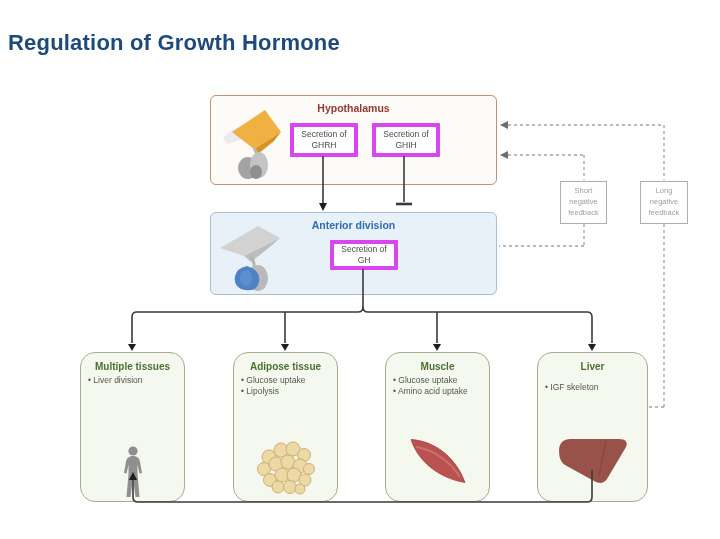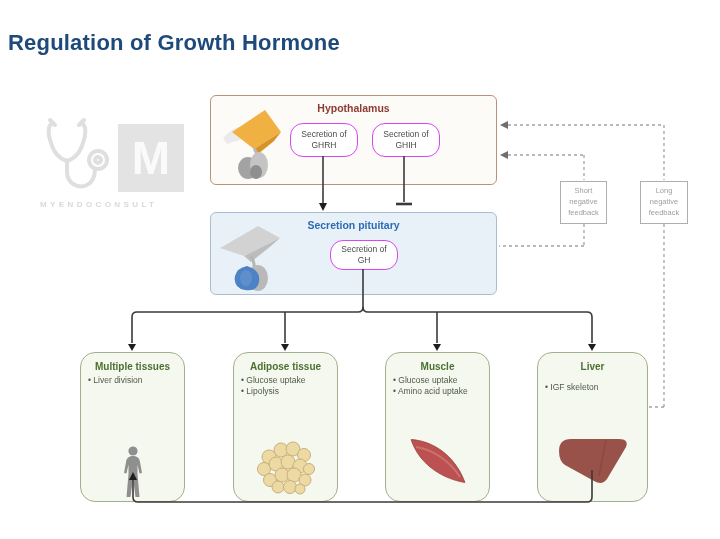--- a/index.html
+++ b/index.html
@@ -21,22 +21,22 @@
   .panel-title{text-align:center;font-weight:bold;font-size:10.5px;padding-top:6px;}
 
   .hypo-panel{left:210px;top:95px;width:287px;height:90px;background:#fdfbf7;
     border:1px solid var(--hypothalamus-border,#bb9277);}
   .hypo-panel .panel-title{color:var(--hypothalamus-title,#8d3b32);}
 
   .pit-panel{left:210px;top:212px;width:287px;height:83px;background:var(--pituitary-bg,#e9f1f8);
     border:1px solid var(--pituitary-border,#aabdd3);}
   .pit-panel .panel-title{color:var(--pituitary-title,#2d6cb5);}
 
-  .mini-box{position:absolute;box-sizing:border-box;background:#ffffff;border:1px solid #d946ef;
-    border-radius:13px;display:flex;align-items:center;justify-content:center;text-align:center;
+  .mini-box{position:absolute;box-sizing:border-box;background:#ffffff;border:4px solid #d946ef;
+    border-radius:1px;display:flex;align-items:center;justify-content:center;text-align:center;
     font-size:8.5px;line-height:1.35;color:#4a4a4a;}
   .preline{white-space:pre-line;}
 
   .panel-icon{position:absolute;}
 
   
   .feedback-box{position:absolute;box-sizing:border-box;background:#ffffff;border:1px solid #aeaeae;
     display:flex;align-items:center;justify-content:center;text-align:center;
     font-size:7.5px;line-height:1.45;color:var(--feedback-text,#9e9e9e);}
   .fb-short{left:560px;top:181px;width:47px;height:43px;}
@@ -63,54 +63,40 @@
 
   svg.overlay{position:absolute;left:0;top:0;width:720px;height:539px;pointer-events:none;}
 </style>
 </head>
 <body>
 
 <div id="canvas">
 
   <div class="page-title">Regulation of Growth Hormone</div>
 
-  <div class="watermark">
-    <svg width="80" height="84" viewBox="0 0 80 84">
-      <g fill="none" stroke="#dfdfdf" stroke-width="4" stroke-linecap="round">
-        <path d="M15,9 C9,11 10,21 13,29 C16,39 22,45 29,47 C36,45 42,39 45,29 C48,21 49,11 43,9"></path>
-        <path d="M12,6 L17,11"></path>
-          <path d="M46,6 L41,11"></path>
-        <path d="M29,47 L29,58 C29,70 41,75 49,71 C55,68 57,61 57,55"></path>
-        <circle cx="60" cy="46" r="9"></circle>
-        <circle cx="60" cy="46" r="3"></circle>
-      </g>
-    </svg>
-    <div class="m-badge">M</div>
-    <div class="brand-text">MYENDOCONSULT</div>
-  </div>
 
   <div class="panel hypo-panel">
     <div class="panel-title">Hypothalamus</div>
     <svg class="panel-icon" style="left:6px;top:6px;" width="74" height="80" viewBox="0 0 74 80">
       <path d="M6,36 Q22,18 44,26 Q32,36 10,42 Z" fill="#ebebeb"></path>
       <polygon points="15,30 48,8 64,30 37,47" fill="#f0b042"></polygon>
       <polygon points="37,47 64,30 57,39 41,52" fill="#d79426"></polygon>
       <path d="M37,46 Q42,54 39,60" fill="none" stroke="#b9b9b9" stroke-width="3"></path>
       <ellipse cx="31" cy="66" rx="10" ry="11" fill="#a3a3a3"></ellipse>
       <ellipse cx="42" cy="63" rx="9" ry="13" fill="#c4c4c4"></ellipse>
       <ellipse cx="39" cy="70" rx="6" ry="7" fill="#8f8f8f"></ellipse>
     </svg>
     <div class="mini-box preline" style="left:79px;top:27px;width:68px;height:34px;">Secretion of
 GHRH</div>
     <div class="mini-box preline" style="left:161px;top:27px;width:68px;height:34px;">Secretion of
 GHIH</div>
   </div>
 
   <div class="panel pit-panel">
-    <div class="panel-title">Secretion pituitary</div>
+    <div class="panel-title">Anterior division</div>
     <svg class="panel-icon" style="left:5px;top:5px;" width="72" height="76" viewBox="0 0 72 76">
       <polygon points="4,30 42,8 64,20 28,38" fill="#d2d2d2"></polygon>
       <polygon points="28,38 64,20 55,28 35,44" fill="#bdbdbd"></polygon>
       <path d="M35,38 Q40,46 37,52" fill="none" stroke="#b5b5b5" stroke-width="3"></path>
       <ellipse cx="42" cy="60" rx="10" ry="13" fill="#b9b9b9"></ellipse>
       <path d="M31,48 Q45,52 43,64 Q41,74 29,72 Q17,70 19,58 Q21,50 31,48 Z" fill="#4d82c4"></path>
       <ellipse cx="30" cy="60" rx="6" ry="8" fill="#6d9ad3" opacity="0.55"></ellipse>
     </svg>
     <div class="mini-box preline" style="left:119px;top:27px;width:68px;height:30px;">Secretion of
 GH</div>

